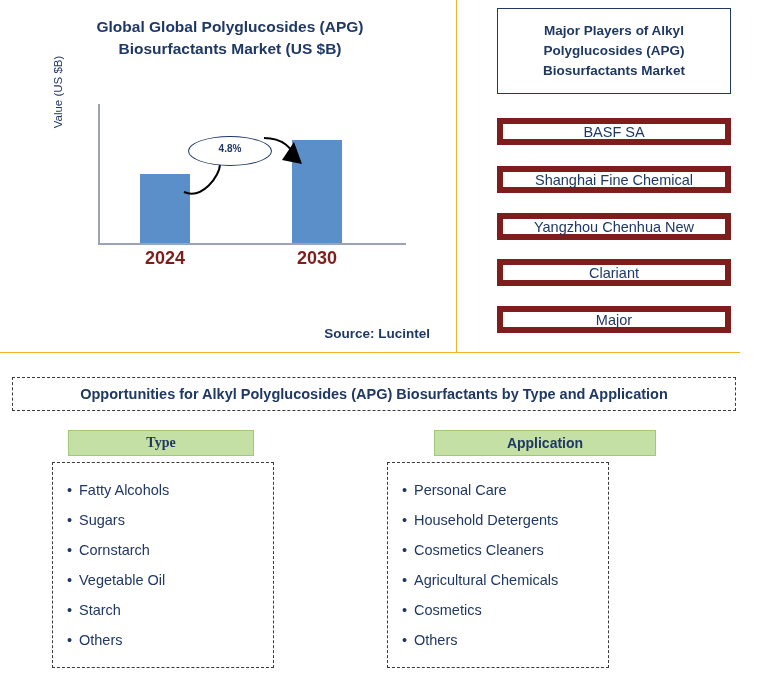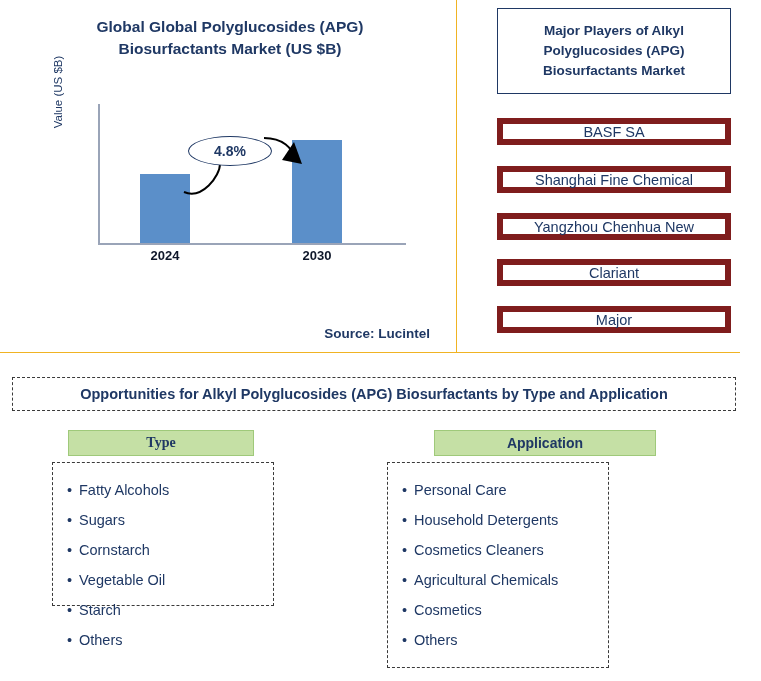--- a/index.html
+++ b/index.html
@@ -103,23 +103,23 @@
     height: 64px;
   }
   #bar-2030 {
     left: 222px;
     width: 50px;
     height: 95px;
   }
   .x-tick-label {
     position: absolute;
     top: 148px;
-    font-size: 13px;
-    font-weight: bold;
-    color: #0f172a;
+    font-size: 18px;
+    font-weight: bold;
+    color: #7f1d1d;
     text-align: center;
     width: 60px;
   }
   #tick-2024 { left: 65px; }
   #tick-2030 { left: 217px; }
 
   
   #cagr-callout {
     position: absolute;
     left: 118px;
@@ -135,21 +135,21 @@
     border: 1.6px solid #1f3864;
     border-radius: 50%;
     background: #ffffff;
     box-sizing: border-box;
   }
   #cagr-value {
     position: absolute;
     left: 0; top: 7px;
     width: 84px;
     text-align: center;
-    font-size: 14px;
+    font-size: 10px;
     font-weight: bold;
     color: #1f3864;
   }
   #cagr-arrow-svg {
     position: absolute;
     left: -46px;
     top: -6px;
     width: 190px;
     height: 70px;
     overflow: visible;
@@ -241,21 +241,21 @@
   #type-header { left: 68px; top: 430px; width: 186px; font-family: Liberation Serif, serif; }
   #application-header { left: 387px; top: 430px; width: 222px; margin-left: 47px; }
 
   .col-box {
     position: absolute;
     border: 1.4px dashed #3a3a3a;
     box-sizing: border-box;
     background: #ffffff;
     padding: 12px 14px 10px 14px;
   }
-  #type-box { left: 52px; top: 462px; width: 222px; height: 144px; }
+  #type-box { left: 52px; top: 462px; width: 222px; height: 206px; }
   #application-box { left: 387px; top: 462px; width: 222px; height: 206px; }
 
   .col-list {
     list-style: none;
     margin: 0;
     padding: 0;
   }
   .col-list li {
     font-size: 14.5px;
     line-height: 30px;

